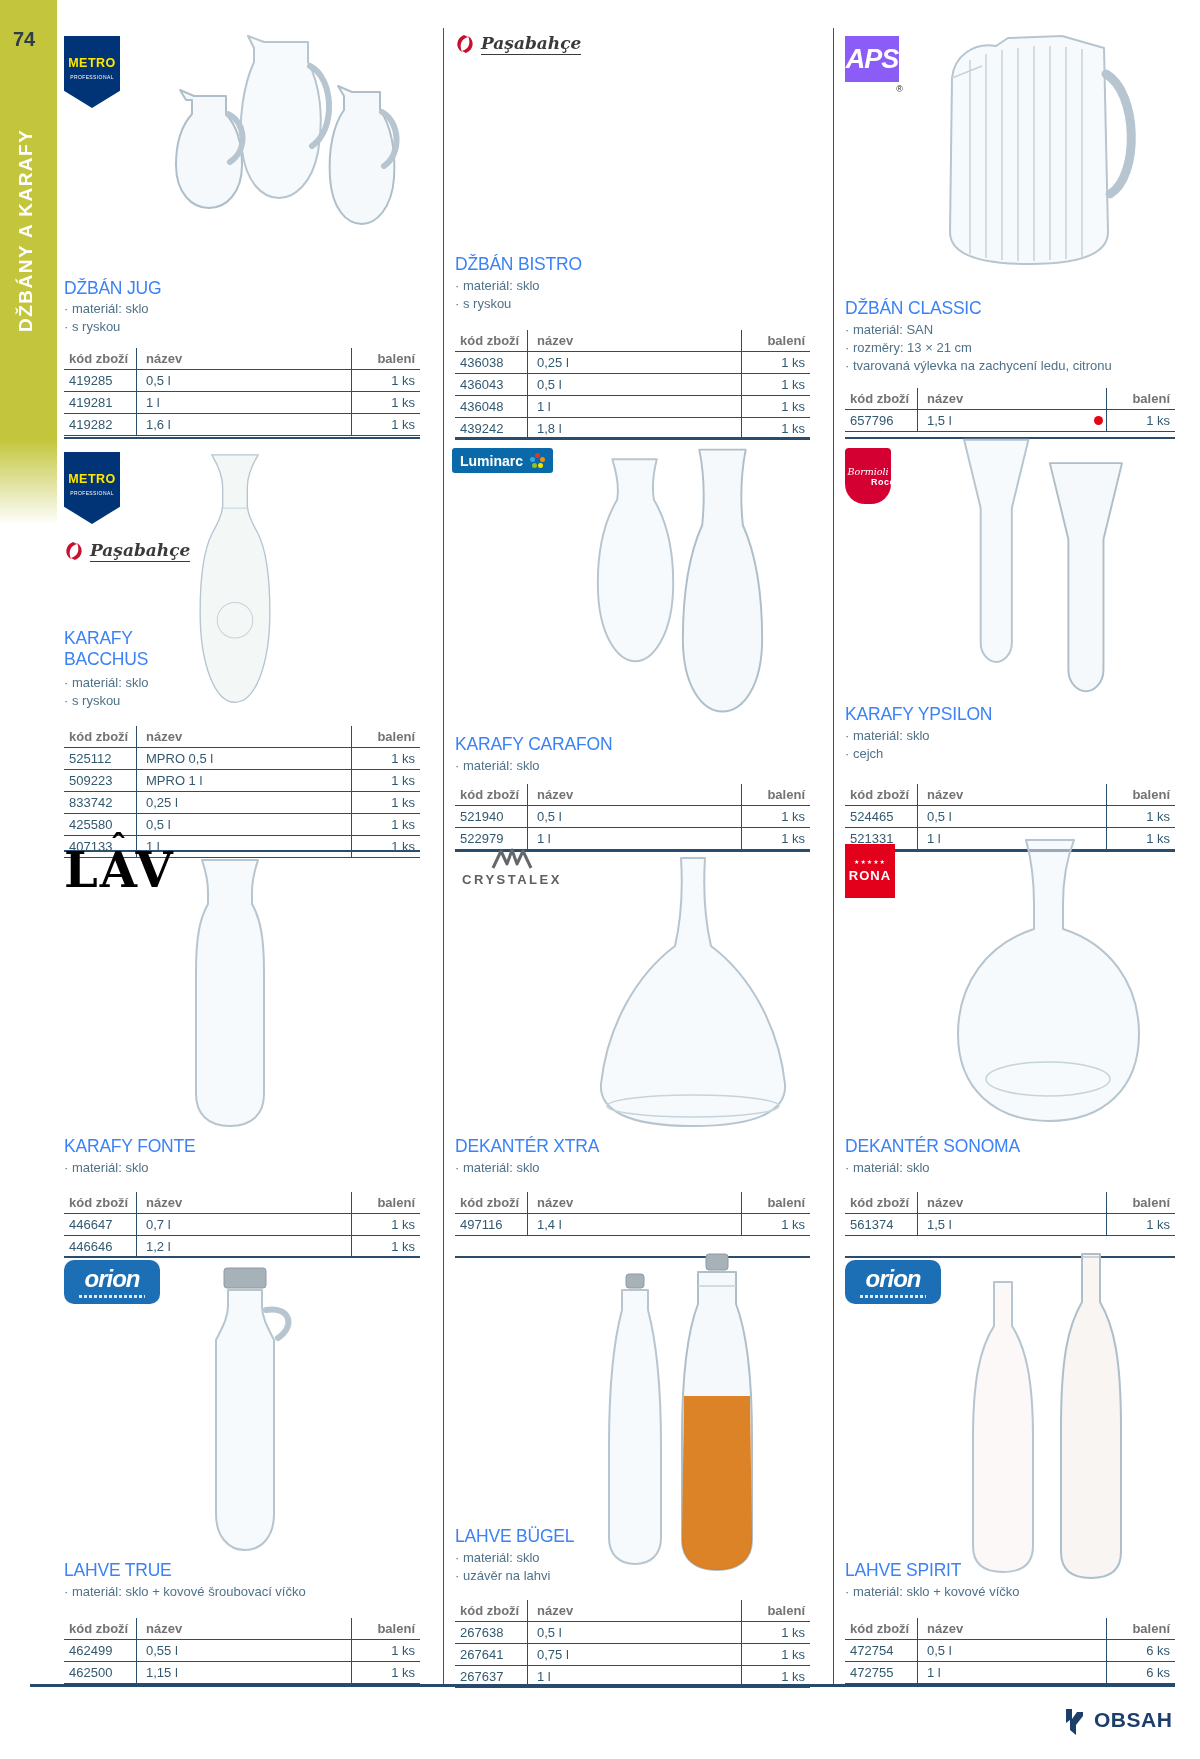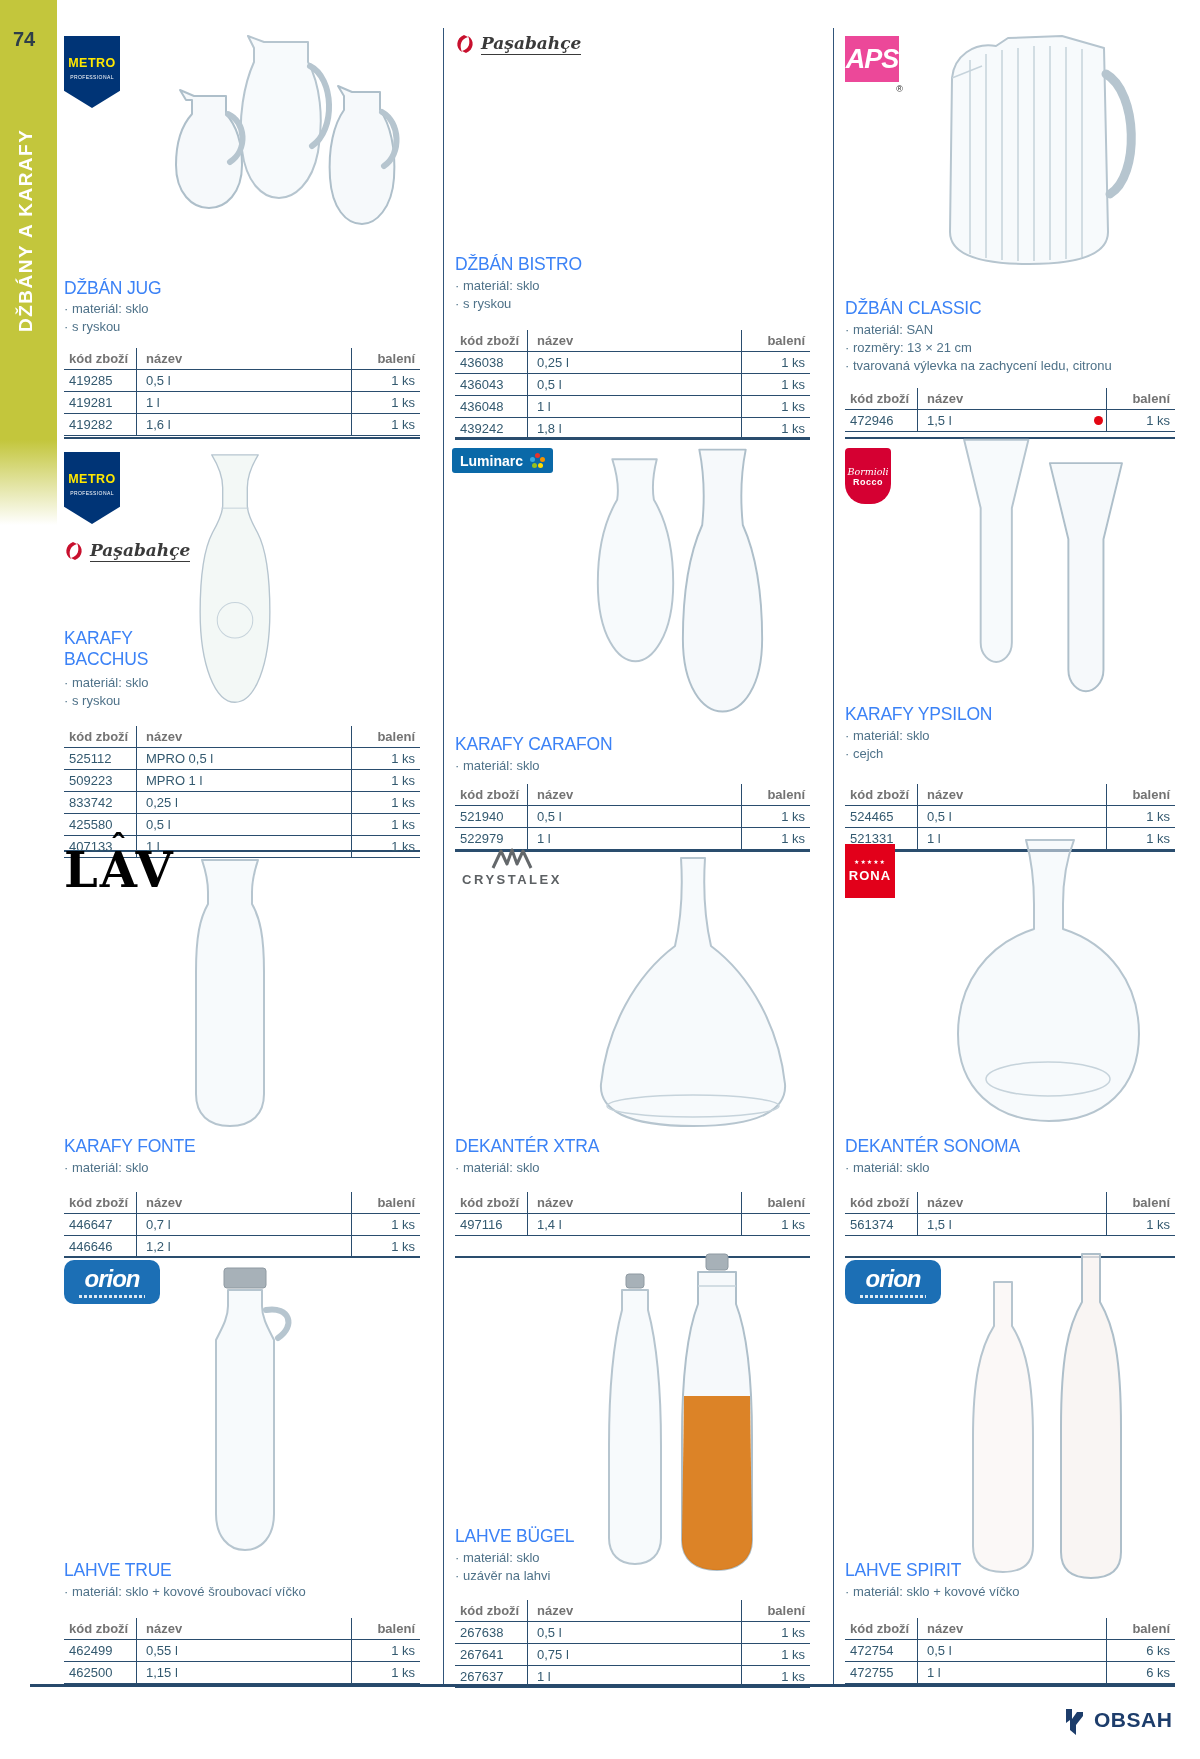--- a/index.html
+++ b/index.html
@@ -48,34 +48,34 @@
 
   
   .logo-metro{position:absolute;width:56px;height:72px;background:#003476;
               clip-path:polygon(0 0,100% 0,100% 76%,50% 100%,0 76%);
               display:flex;flex-direction:column;align-items:center;padding-top:20px;box-sizing:border-box;}
   .metro-word{color:#ffe800;font-weight:bold;font-size:12.5px;letter-spacing:.5px;}
   .metro-prof{color:#fff;font-size:5px;letter-spacing:.4px;margin-top:4px;}
   .logo-pasa{position:absolute;display:flex;align-items:center;gap:6px;}
   .pasa-tx{font-family:"DejaVu Serif",serif;font-style:italic;font-weight:bold;font-size:17px;
            color:#3a3a3a;border-bottom:1.5px solid #3a3a3a;padding-bottom:1px;}
-  .logo-aps{position:absolute;width:54px;height:46px;background:#ec4899;color:#fff;
+  .logo-aps{position:absolute;width:54px;height:46px;background:#8b5cf6;color:#fff;
             display:flex;align-items:center;justify-content:center;
             font-weight:bold;font-style:italic;font-size:27px;letter-spacing:-1px;}
   .aps-r{position:absolute;right:-3px;bottom:-12px;color:#222;font-size:9px;font-style:normal;font-weight:normal;}
   .logo-lum{position:absolute;height:25px;background:#0a69a8;border-radius:3px;
             display:flex;align-items:center;padding:0 8px;gap:7px;}
   .lum-tx{color:#fff;font-weight:bold;font-size:14px;}
   .lum-fl{position:relative;width:15px;height:15px;}
   .lum-fl i{position:absolute;width:5px;height:5px;border-radius:50%;}
   .logo-bor{position:absolute;width:46px;height:56px;background:#d50032;
             border-radius:4px 4px 20px 20px;display:flex;flex-direction:column;
             align-items:center;justify-content:center;color:#fff;text-align:center;}
   .bor1{font-family:"DejaVu Serif",serif;font-style:italic;font-size:9.5px;}
-  .bor2{font-weight:bold;font-size:9px;letter-spacing:.5px;}
+  .bor2{font-weight:bold;font-size:9px;letter-spacing:.5px;padding-left:36px;}
   .logo-lav{position:absolute;font-family:"DejaVu Serif",serif;font-weight:bold;
             font-size:48px;color:#000;letter-spacing:2px;line-height:1;}
   .lav-hat{position:absolute;left:46px;top:-16px;font-size:34px;letter-spacing:0;}
   .logo-cry{position:absolute;display:flex;flex-direction:column;align-items:center;width:120px;}
   .cry-tx{font-size:13px;letter-spacing:2.5px;color:#5d6164;font-weight:bold;margin-top:2px;}
   .logo-rona{position:absolute;width:50px;height:54px;background:#e2001a;
              display:flex;flex-direction:column;align-items:center;justify-content:center;gap:3px;}
   .rona-st{color:#fff;font-size:6px;letter-spacing:1px;line-height:1;}
   .rona-tx{color:#fff;font-weight:bold;font-size:13px;letter-spacing:1px;}
   .logo-orion{position:absolute;width:96px;height:44px;background:#1c6fb5;border-radius:10px;
@@ -218,21 +218,21 @@
     <div class="bullet">rozměry: 13 × 21 cm</div>
     <div class="bullet">tvarovaná výlevka na zachycení ledu, citronu</div>
   </div>
   <div class="ptable" style="left:845px;top:388px;width:330px;">
     <div class="trow thead">
       <span class="c code">kód zboží</span>
       <span class="c name">název</span>
       <span class="c pack">balení</span>
     </div>
     <div class="trow">
-      <span class="c code">472946</span>
+      <span class="c code">657796</span>
       <span class="c name">1,5 l</span>
       <span class="newdot"></span>
       <span class="c pack">1 ks</span>
     </div>
   </div>
 
   <div class="logo-metro" style="left:64px;top:452px;">
     <div class="metro-word">METRO</div>
     <div class="metro-prof">PROFESSIONAL</div>
   </div>

